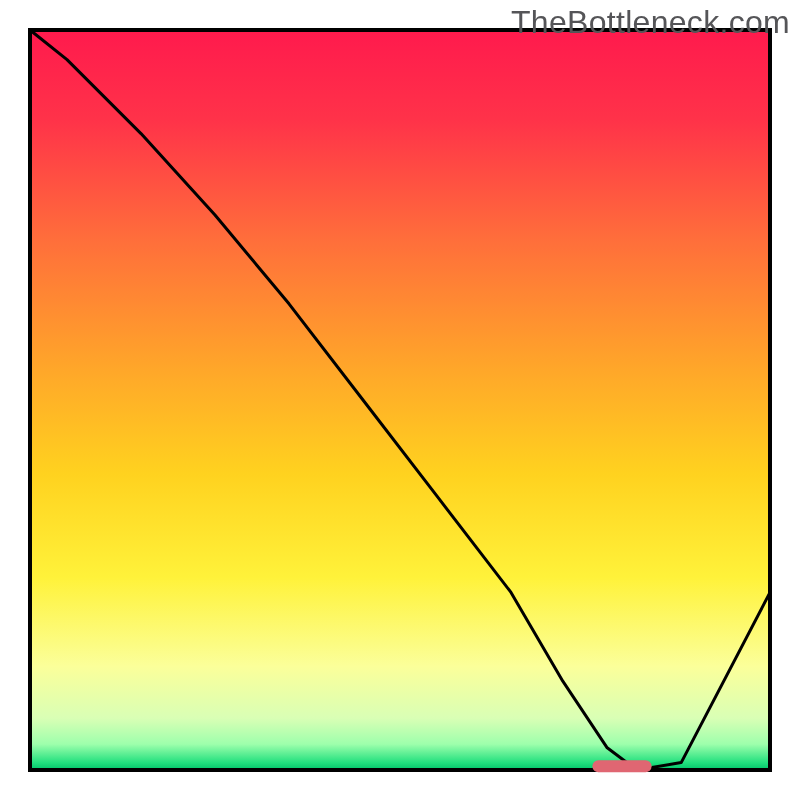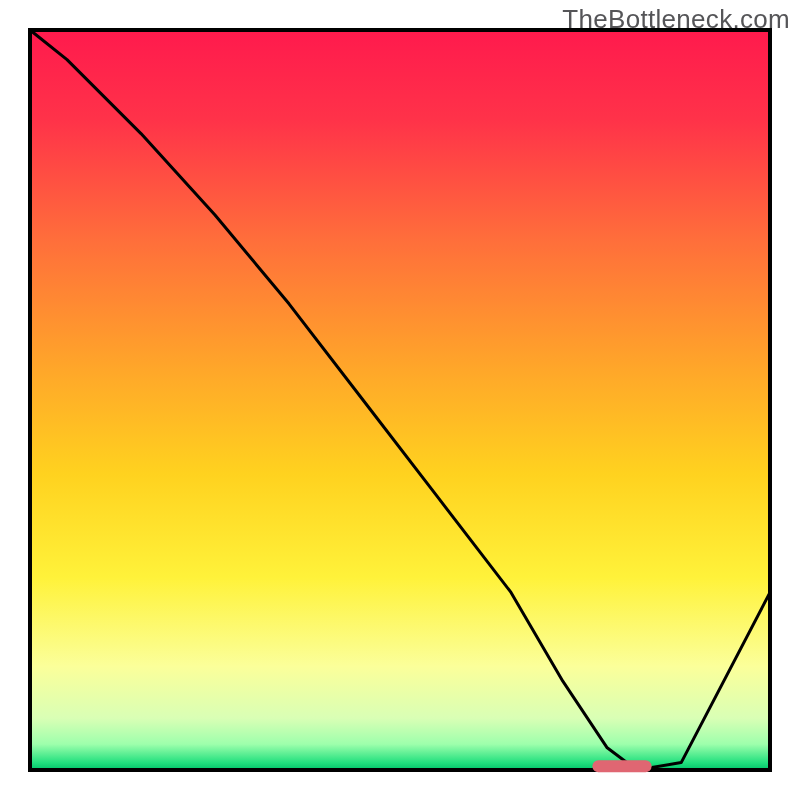--- a/index.html
+++ b/index.html
@@ -13,21 +13,21 @@
   }
   .chart-container {
     position: relative;
     width: 800px;
     height: 800px;
   }
   .watermark {
     position: absolute;
     top: 4px;
     right: 10px;
-    font-size: 26px;
+    font-size: 32px;
     color: #555558;
     font-weight: 500;
     z-index: 20;
     letter-spacing: 0.3px;
   }
   svg.chart {
     position: absolute;
     top: 0;
     left: 0;
     width: 800px;

